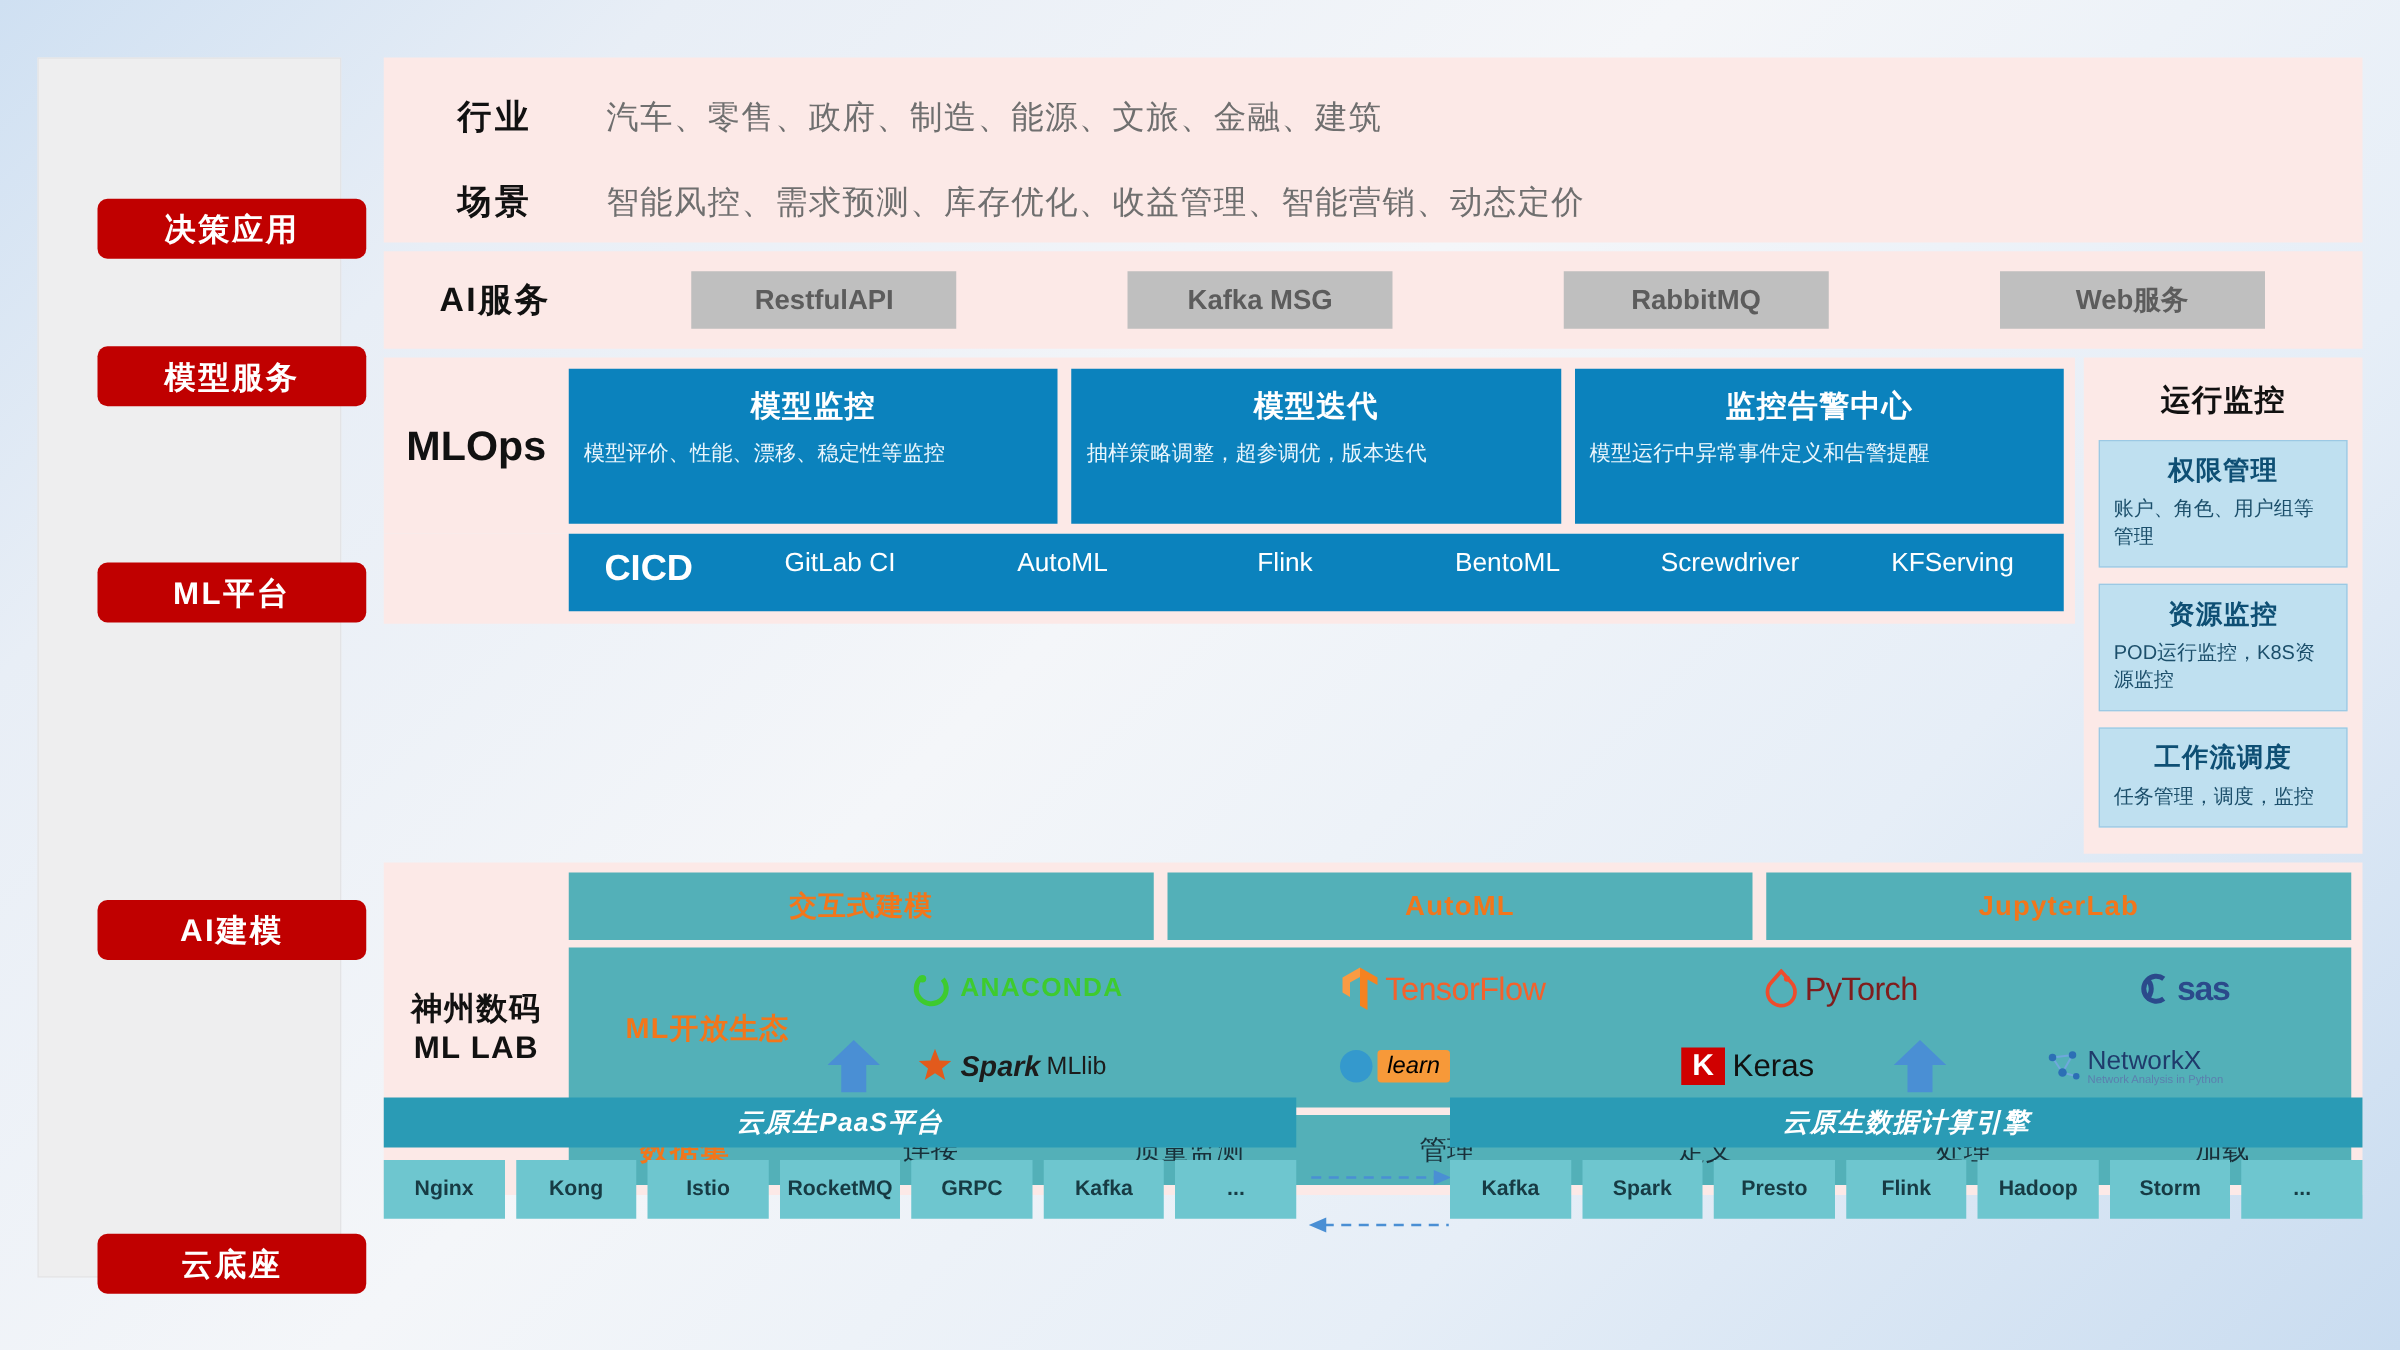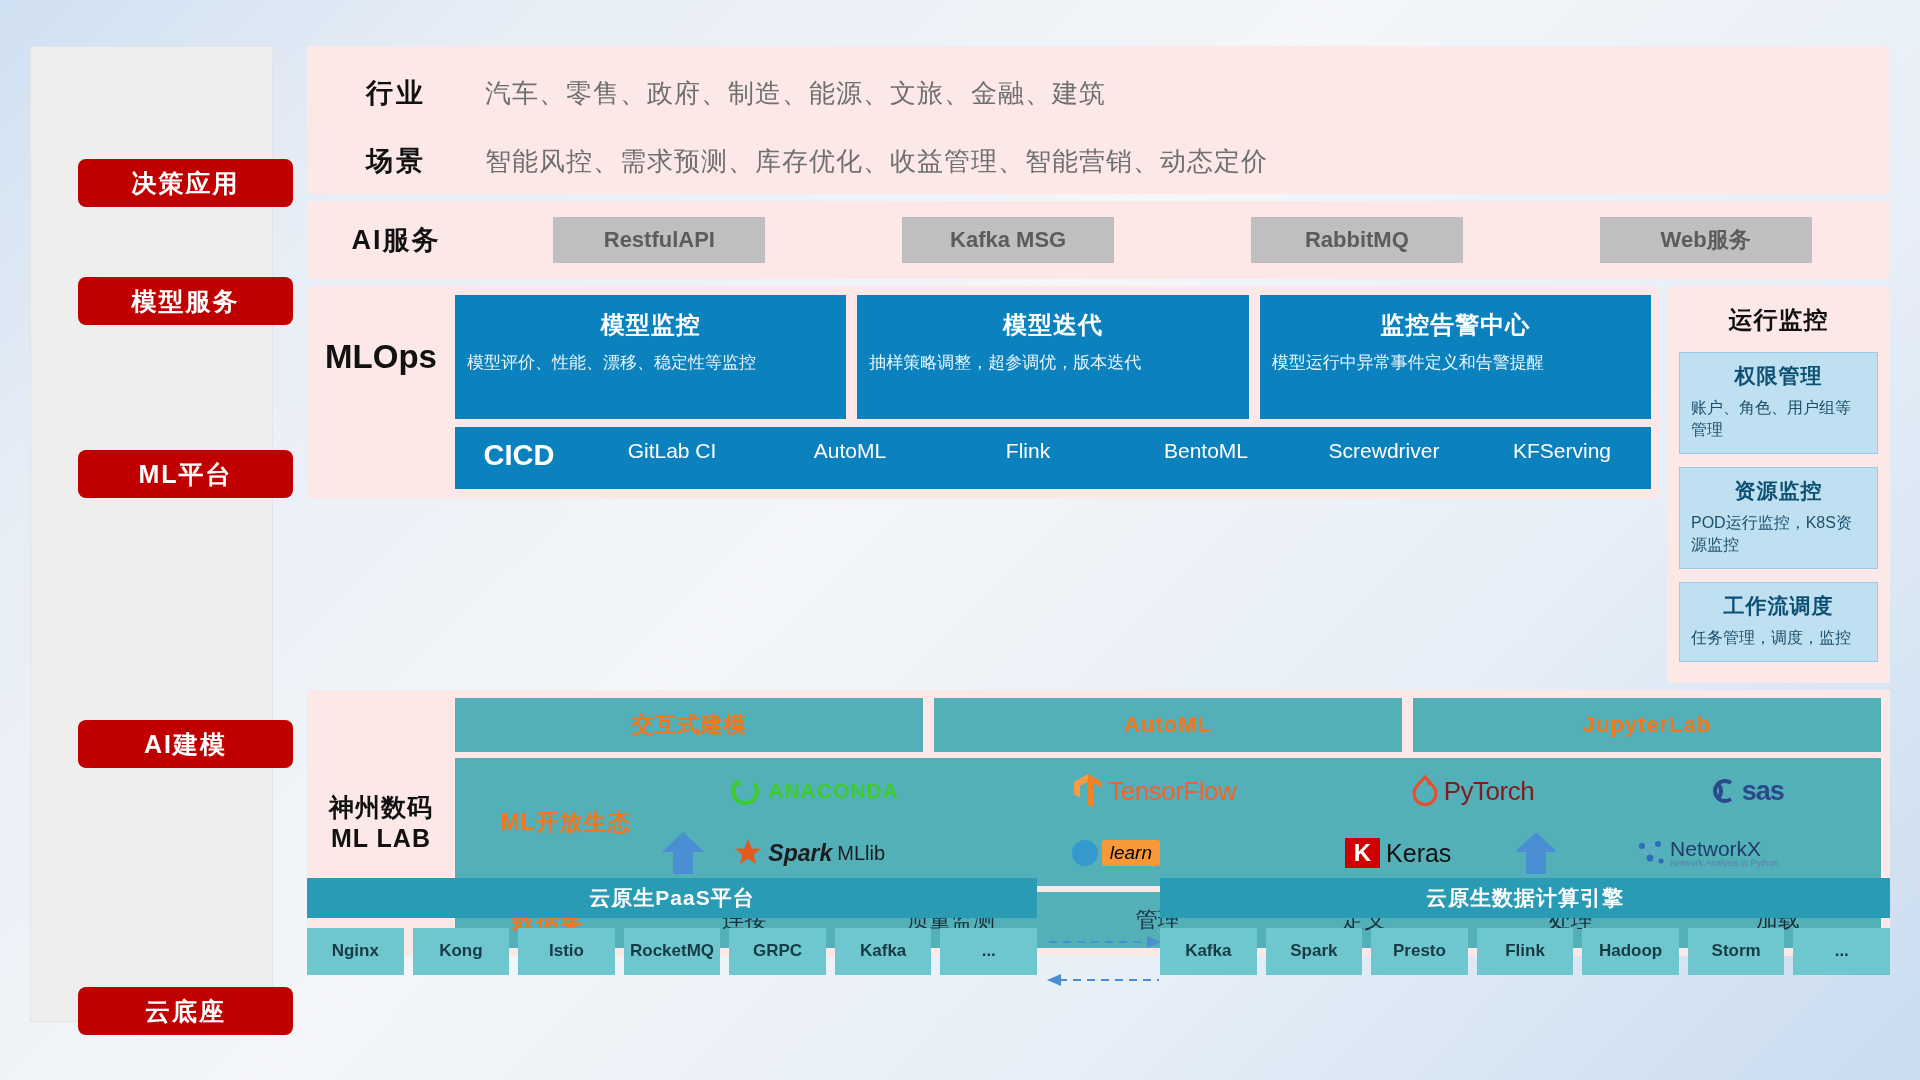--- a/index.html
+++ b/index.html
@@ -141,21 +141,21 @@
   .lab-ds .item { flex: 1; text-align: center; font-size: 22px; color: #18303a; }
 
   
   .cloud { position: absolute; left: 307px; top: 878px; width: 1583px; }
   .cloud-cols { display: flex; gap: 0; position: relative; }
   .cloud-col { position: relative; }
   .col-left { width: 730px; }
   .col-right { width: 730px; margin-left: 123px; }
   .cloud-head {
     height: 40px; background: #2a9bb5; color: #fff; font-size: 21px; font-weight: bold;
-    display: flex; align-items: center; justify-content: center; letter-spacing: 1px;
+    display: flex; align-items: center; justify-content: center; letter-spacing: 1px; font-style: italic;
   }
   .chips { display: flex; gap: 9px; margin-top: 10px; }
   .chip {
     flex: 1; height: 47px; background: #6ec6cf; color: #173b44;
     font-size: 17px; font-weight: bold;
     display: flex; align-items: center; justify-content: center; text-align: center;
     line-height: 1.1; padding: 0 3px;
   }
 
   .up-arrow { position: absolute; width: 42px; height: 42px; }

